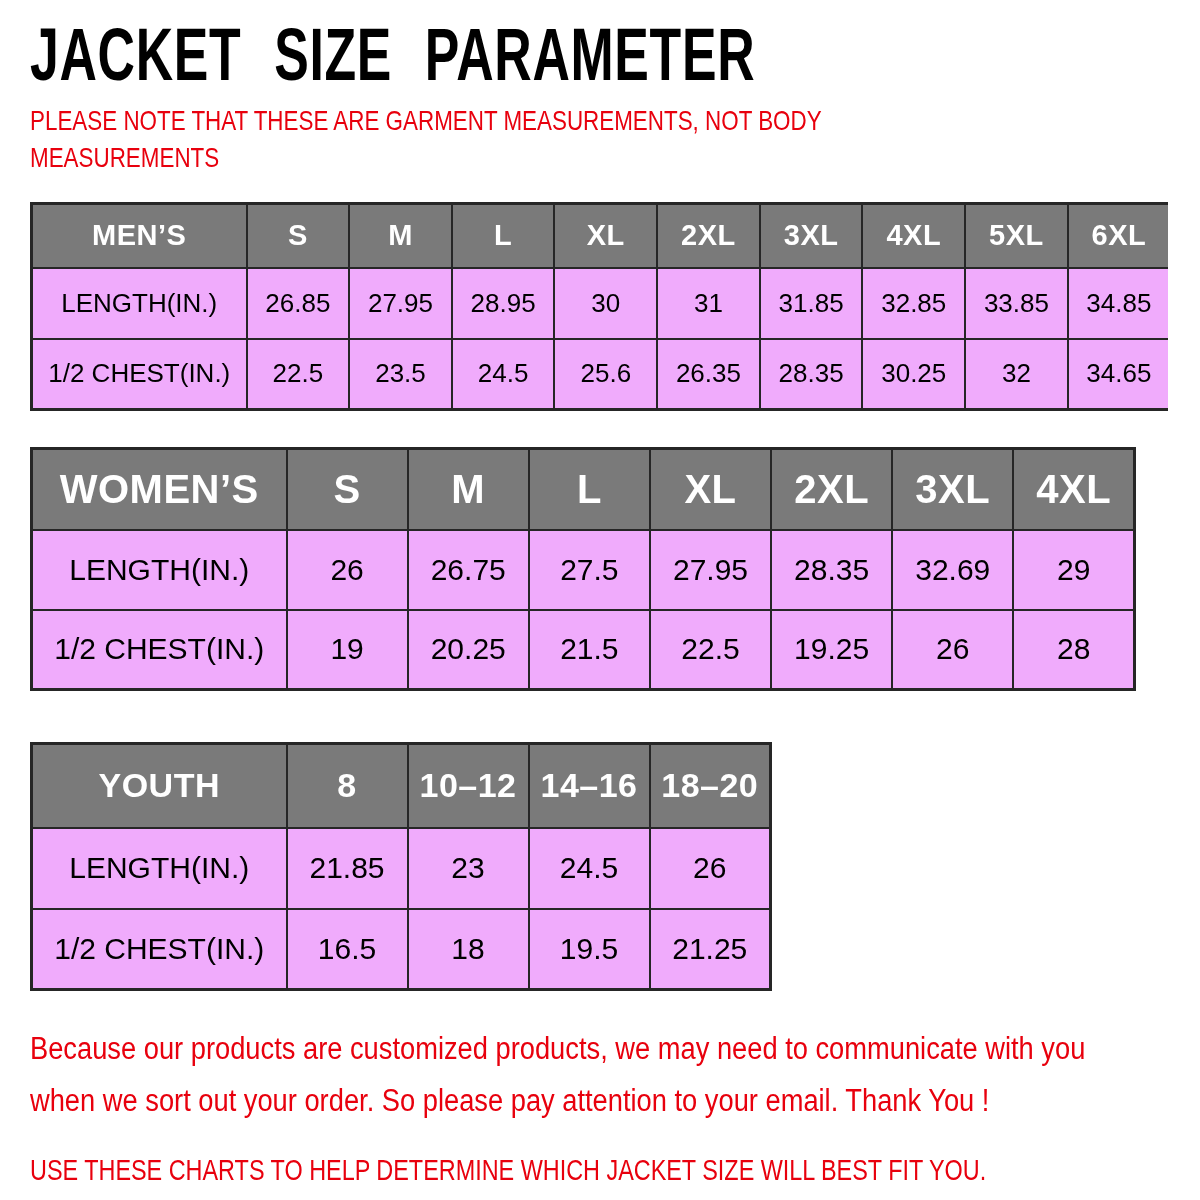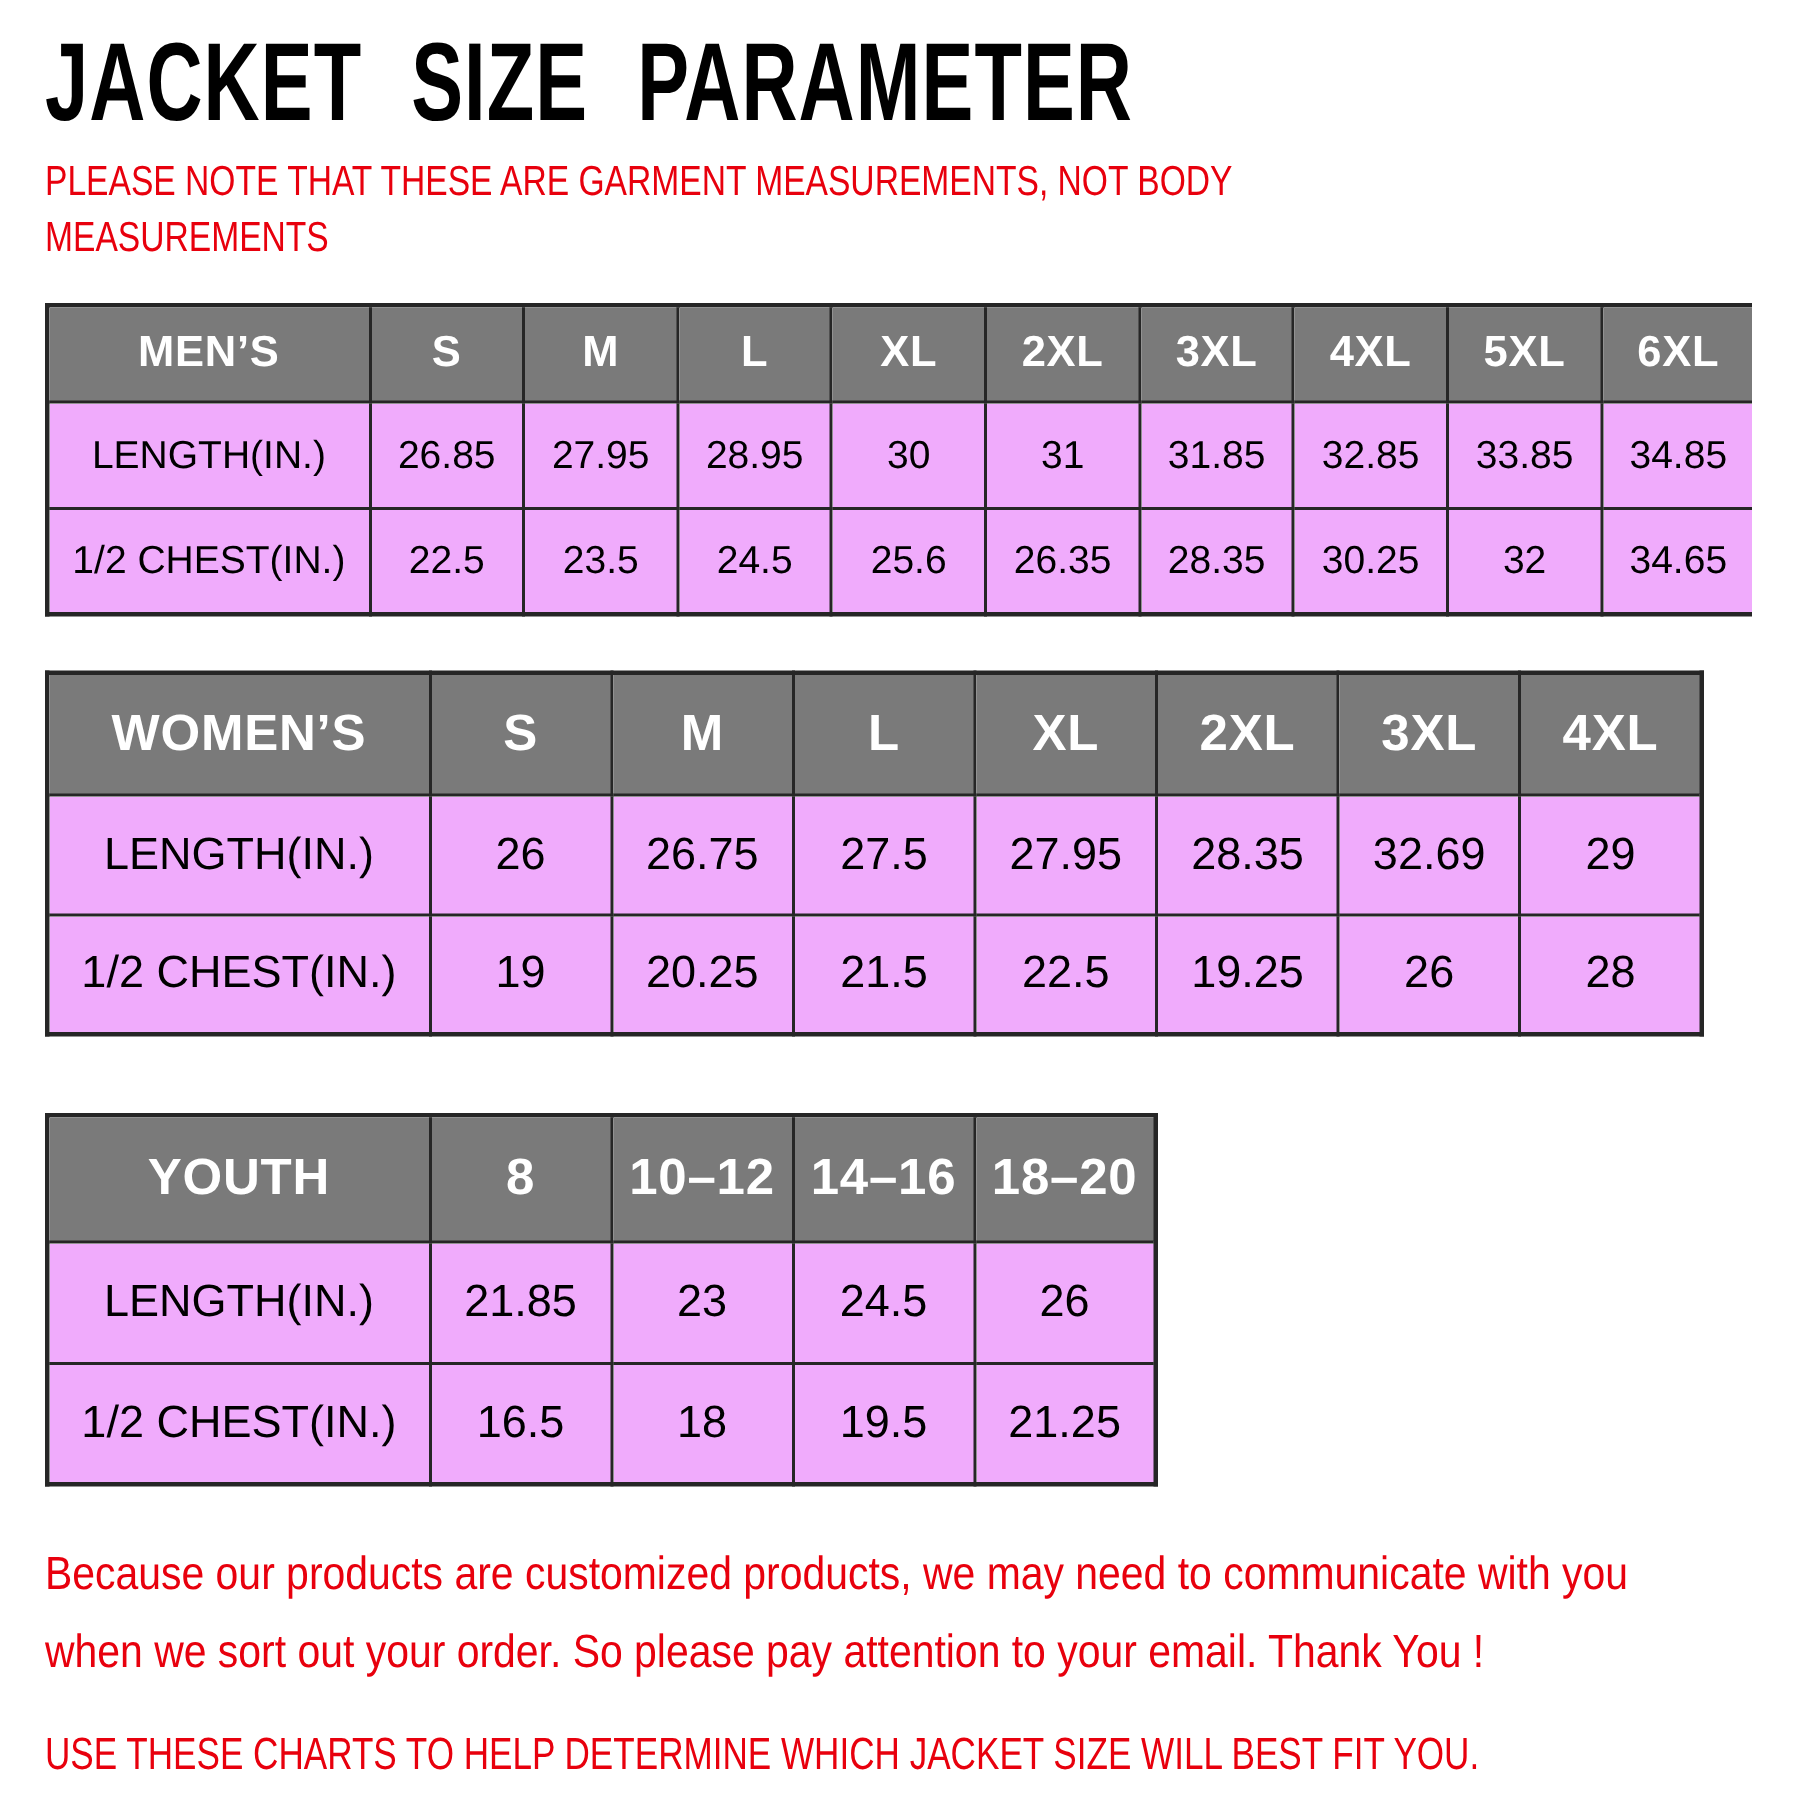--- a/index.html
+++ b/index.html
@@ -70,21 +70,21 @@
   td.rowlabel { font-weight: 400; }
   
   table.mens { width: 1142px; }
   table.mens th:first-child { width: 215px; }
   table.mens th { height: 64px; font-size: 29px; }
   table.mens td { height: 71px; font-size: 26px; }
   table.mens td.rowlabel { font-size: 26px; }
   
   table.womens { width: 1106px; margin-top: 36px; }
   table.womens th:first-child { width: 255px; }
-  table.womens th { height: 81px; font-size: 34px; }
+  table.womens th { height: 81px; font-size: 40px; }
   table.womens td { height: 80px; font-size: 30px; }
   table.womens td.rowlabel { font-size: 30px; }
   
   table.youth { width: 742px; margin-top: 51px; }
   table.youth th:first-child { width: 255px; }
   table.youth th { height: 84px; font-size: 34px; }
   table.youth td { height: 81px; font-size: 30px; }
   table.youth td.rowlabel { font-size: 30px; }
   
   .para {

